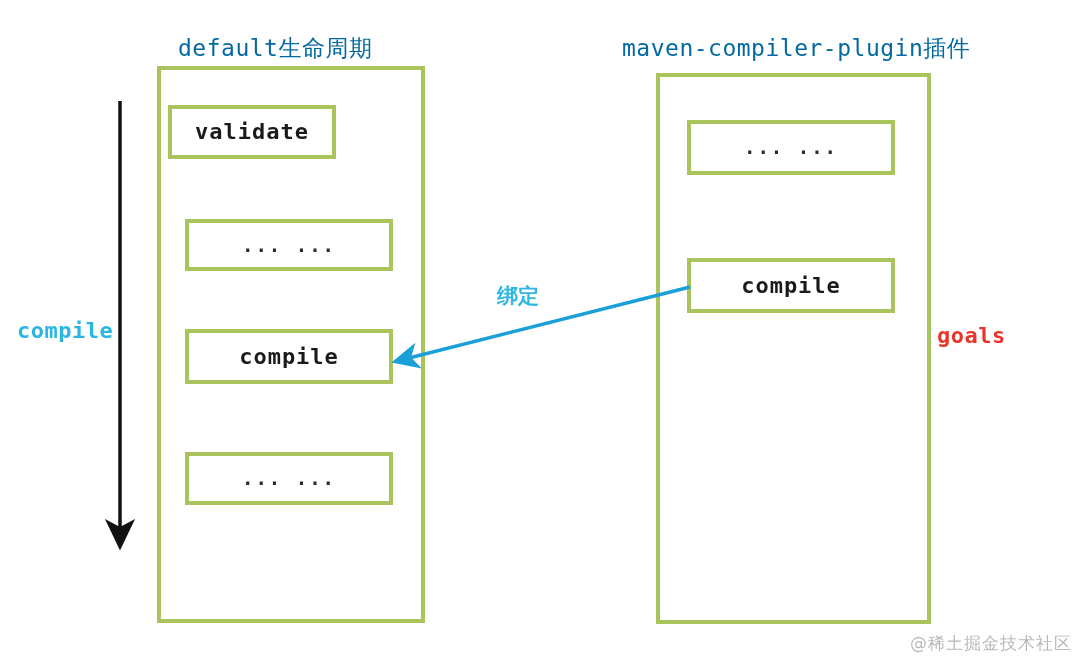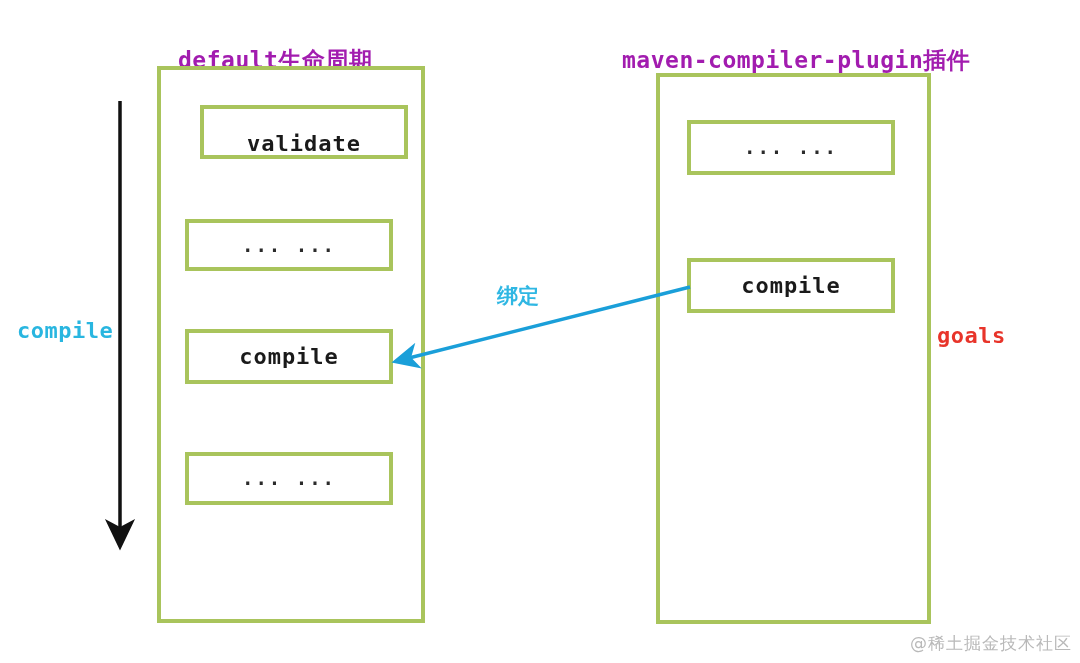--- a/index.html
+++ b/index.html
@@ -17,25 +17,24 @@
     height: 663px;
     background: #ffffff;
     overflow: hidden;
   }
 
   
   .col-title {
     position: absolute;
     font-family: "DejaVu Sans Mono", "Liberation Mono", monospace;
     font-size: 23px;
-    font-weight: 700;
-    color: #a21caf;
+    font-weight: 400;
+    color: #0369a1;
     letter-spacing: 0.5px;
     white-space: nowrap;
-    margin-top: 12px;
   }
   #title-left  { left: 178px; top: 33px; }
   #title-right { left: 622px; top: 33px; }
 
   
   .container-box {
     position: absolute;
     border: 4px solid #a9c45c;
     background: #ffffff;
     box-sizing: border-box;
@@ -61,21 +60,21 @@
     letter-spacing: 1px;
     line-height: 1;
   }
   .item-label.ellipsis {
     font-size: 19px;
     letter-spacing: 2px;
     color: #2b2b2b;
   }
 
   
-  #phase-0 { left: 200px; top: 105px; width: 208px; height: 54px; align-items: flex-end; }
+  #phase-0 { left: 168px; top: 105px; width: 168px; height: 54px; }
   #phase-1 { left: 185px; top: 219px; width: 208px; height: 52px; }
   #phase-2 { left: 185px; top: 329px; width: 208px; height: 55px; }
   #phase-3 { left: 185px; top: 452px; width: 208px; height: 53px; }
 
   
   #goal-0 { left: 687px; top: 120px; width: 208px; height: 55px; }
   #goal-1 { left: 687px; top: 258px; width: 208px; height: 55px; }
 
   
   .side-caption {

